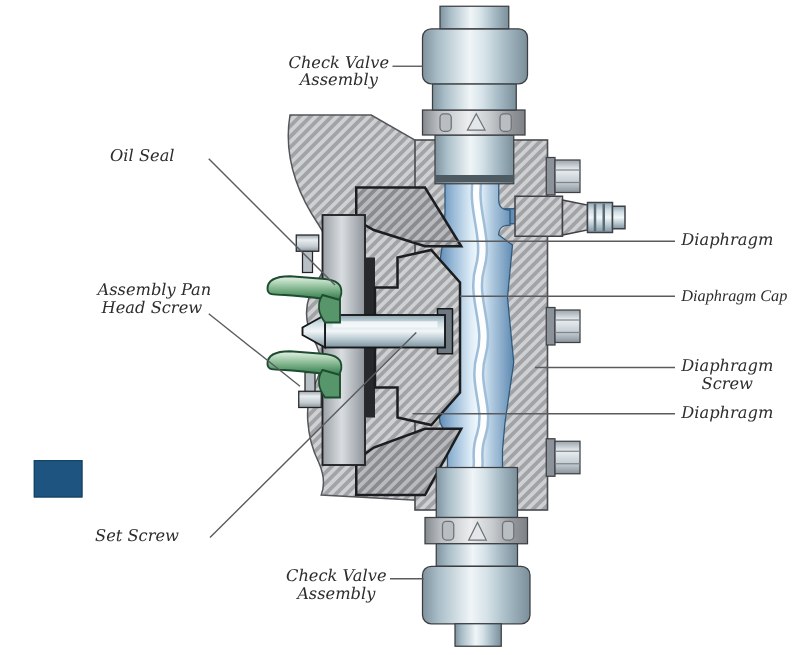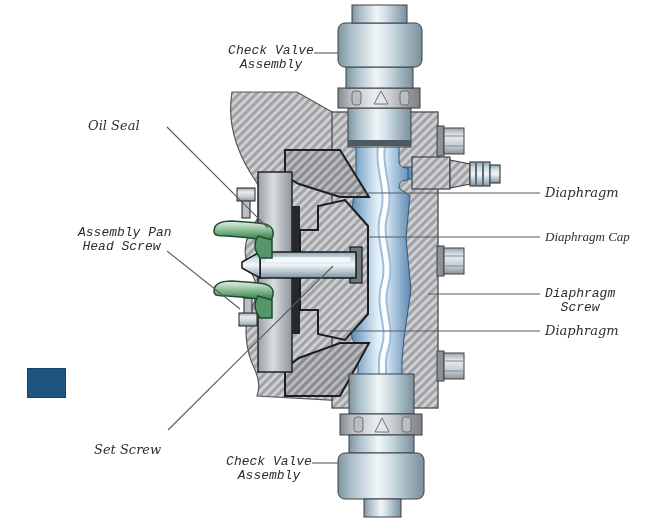--- a/index.html
+++ b/index.html
@@ -5,21 +5,21 @@
   html,body{margin:0;padding:0;background:#ffffff;}
   #stage{
     position:relative;width:649px;height:524px;background:#ffffff;overflow:hidden;
     font-family:"DejaVu Serif","Liberation Serif",serif;
   }
   #drawing{position:absolute;left:0;top:0;}
   .lbl{
     position:absolute;font-style:italic;font-size:13px;line-height:1.1;
     color:#2d2d2d;white-space:nowrap;
   }
-  .lbl div{white-space:nowrap;font-family:Liberation Mono, monospace;}
+  .lbl div{white-space:nowrap;}
   .lbl.right-align{text-align:left;}
   .lbl.center-align{text-align:center;}
   .lbl.left-align{text-align:center;}
   #legend-swatch{
     position:absolute;left:27px;top:368px;width:37px;height:28px;
     border:1px solid #164465;
   }
 </style>
 </head>
 <body>
@@ -208,21 +208,21 @@
     <div>Assembly</div>
   </div>
 
   <div class="lbl right-align" style="left:88px;top:119px;width:76px;">Oil Seal</div>
 
   <div class="lbl center-align" style="left:78px;top:226px;width:87px;">
     <div>Assembly Pan</div>
     <div>Head Screw</div>
   </div>
 
-  <div class="lbl right-align" style="left:94px;top:423px;width:76px;margin-top:20px;">Set Screw</div>
+  <div class="lbl right-align" style="left:76px;top:423px;width:76px;">Set Screw</div>
 
   <div class="lbl left-align" style="left:545px;top:186px;">Diaphragm</div>
 
   <div class="lbl left-align" style="left:545px;top:230px;font-family:Liberation Serif, serif;">Diaphragm Cap</div>
 
   <div class="lbl left-align" style="left:545px;top:287px;">
     <div>Diaphragm</div>
     <div>Screw</div>
   </div>
 

